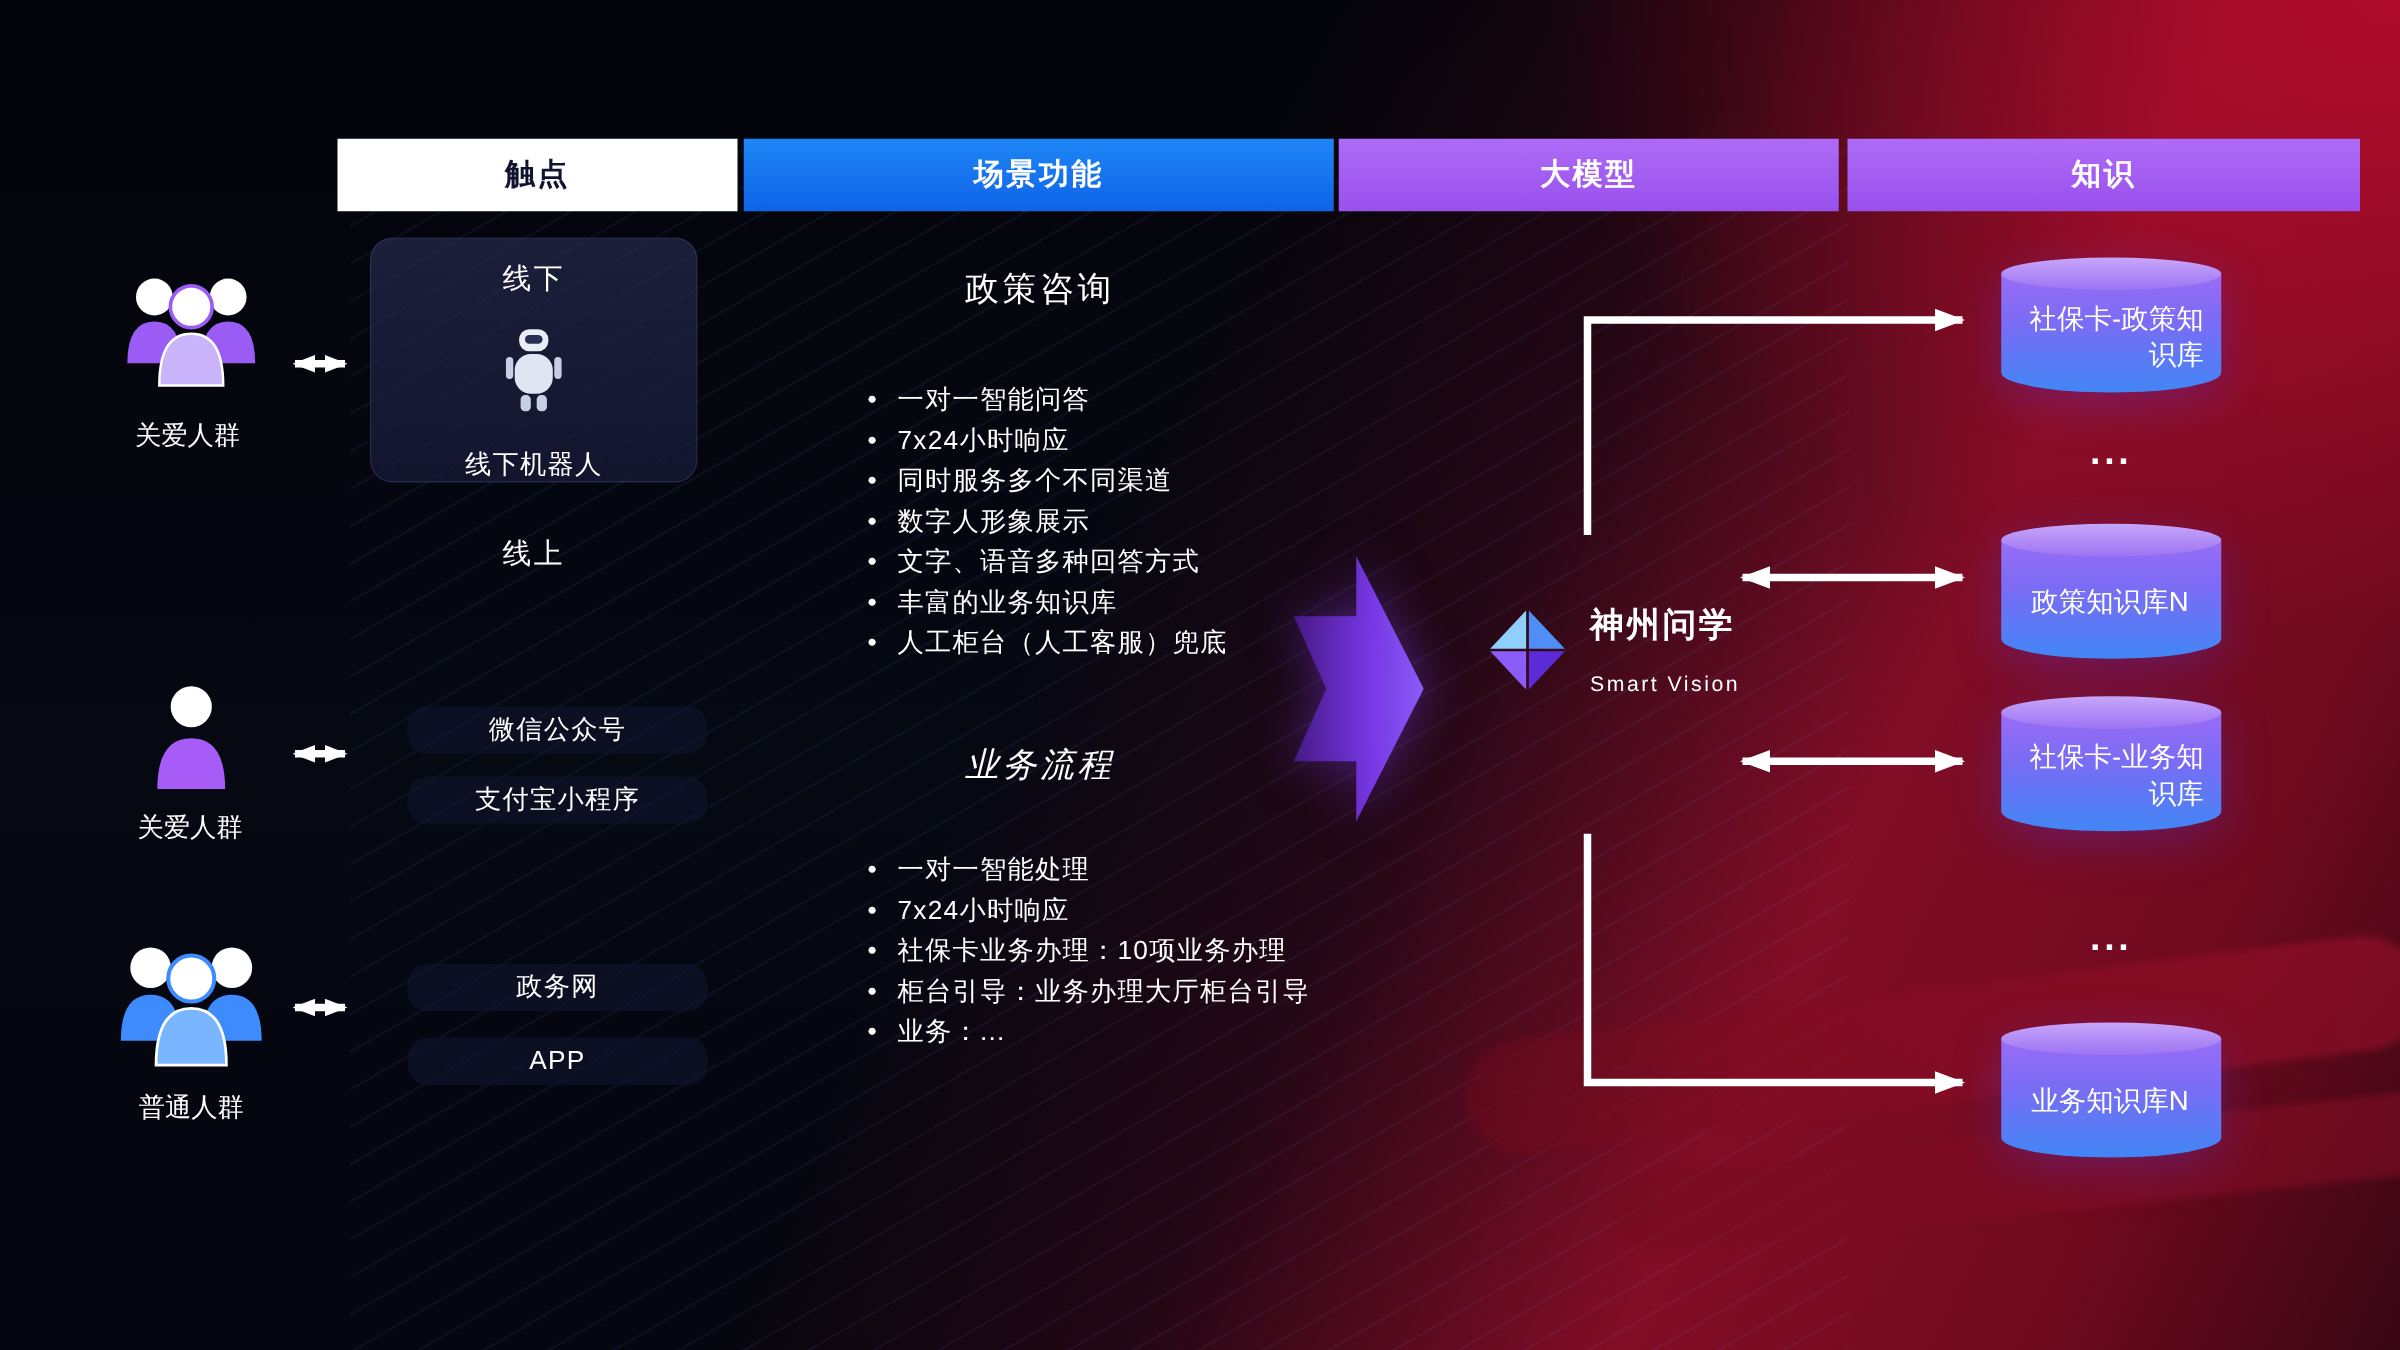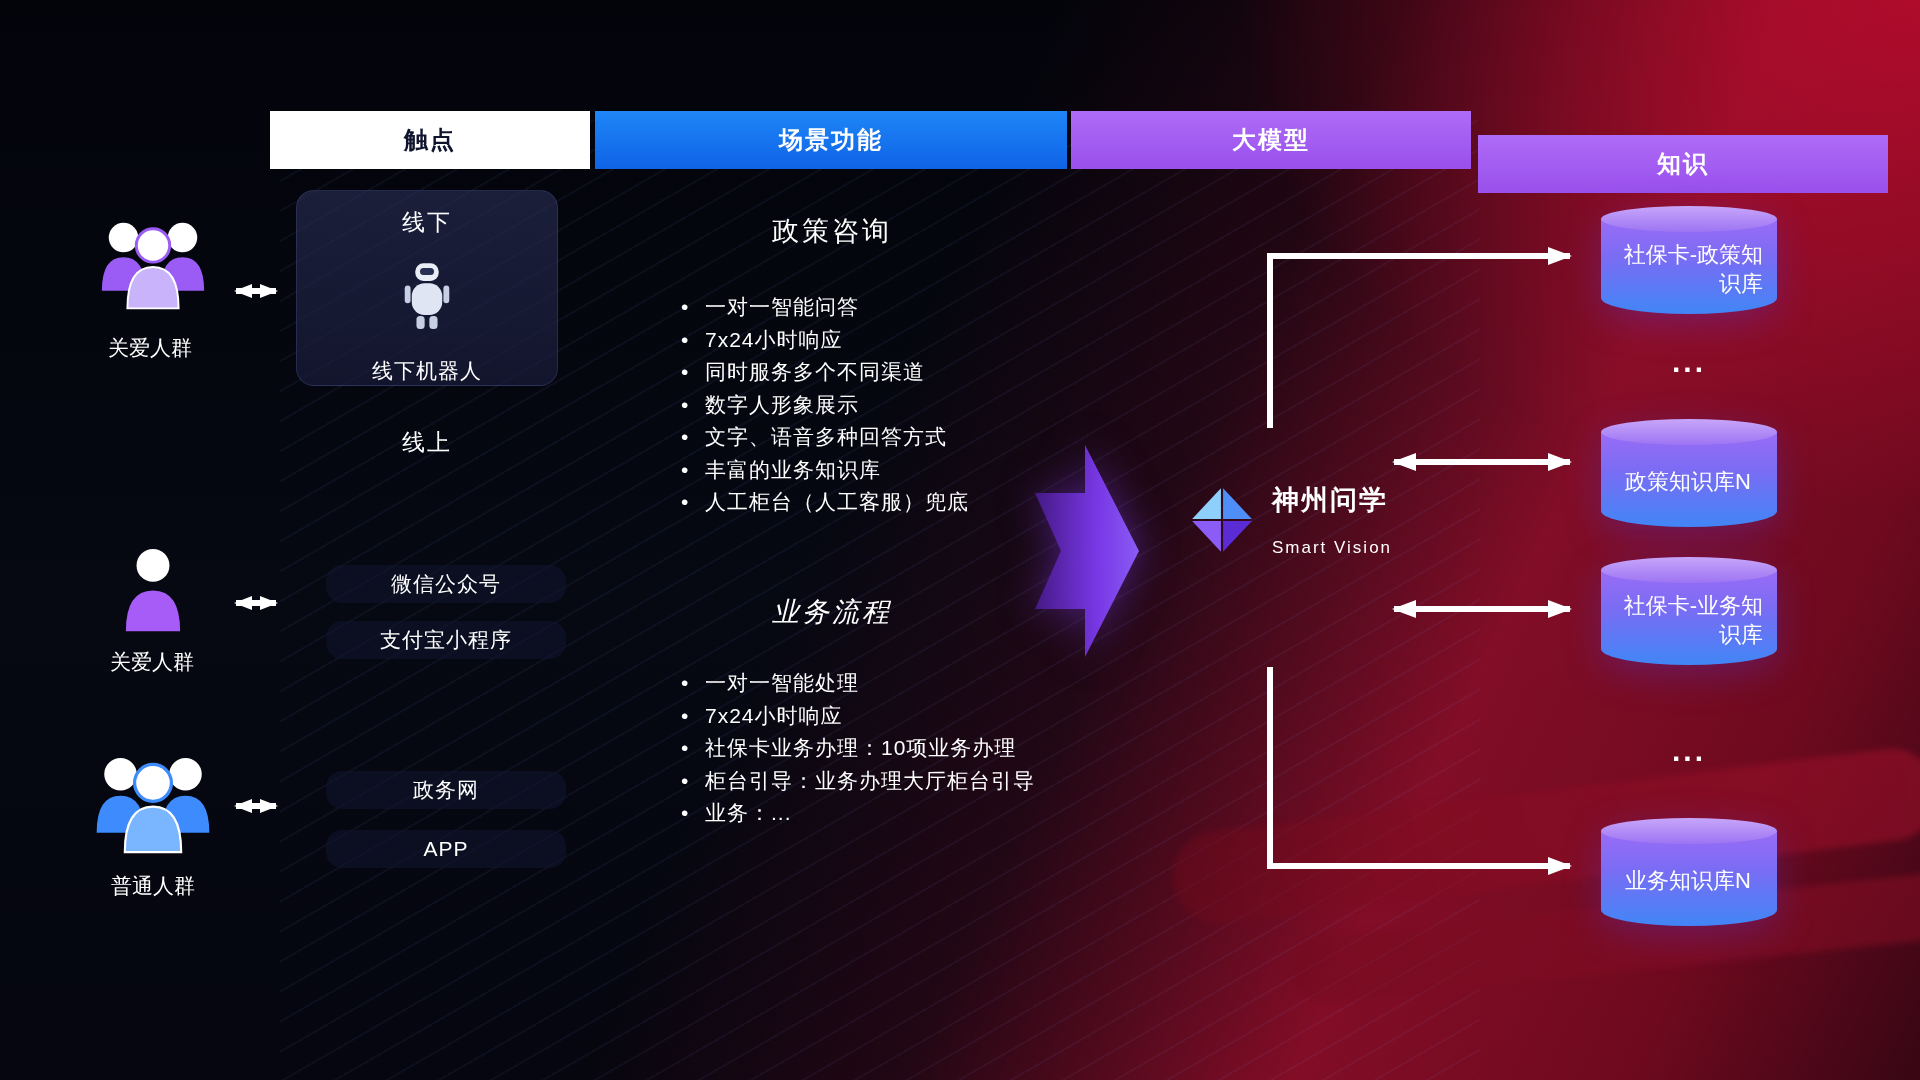--- a/index.html
+++ b/index.html
@@ -26,21 +26,21 @@
   
   .hdr { position:absolute; top:111px; height:58px; line-height:58px; text-align:center;
          font-size:24px; font-weight:700; letter-spacing:2px; }
   .hdr-white { background:#fff; color:#10142e; }
   .hdr-blue  { background:linear-gradient(180deg,#1e86f7,#0f63e6); color:#fff;text-align:center; }
   .hdr-purple{ background:linear-gradient(180deg,#ae6bf7,#9950ec); color:#fff; }
   .h1 { left:33px;  width:230px; }
   .h2 { left:270px; width:320px; }
   .h3 { left:595px; width:472px; }
   .h4 { left:1071px;width:400px; }
-  .h5 { left:1478px;width:410px;margin-top:24px; }
+  .h5 { left:1478px;width:410px; }
 
   
   .user-icon { position:absolute; }
   .ui1 { left:94px;  top:212px; width:118px; }
   .ui2 { left:122px; top:546px; width:62px; }
   .ui3 { left:88px;  top:746px; width:130px; }
   .user-label { position:absolute; width:130px; text-align:center; font-size:21px; }
   .ul1 { left:85px; top:334px; }
   .ul2 { left:87px; top:648px; }
   .ul3 { left:88px; top:872px; }
@@ -60,21 +60,21 @@
                   font-size:23px; letter-spacing:2px; }
   .channel { position:absolute; left:326px; width:240px; height:38px; line-height:38px;
              text-align:center; font-size:21px; border-radius:16px;
              background:rgba(18,22,48,0.55); letter-spacing:1px; }
   .ch0 { top:565px; } .ch1 { top:621px; } .ch2 { top:771px; } .ch3 { top:830px; }
 
   
   .s-title { position:absolute; left:595px; width:474px; text-align:center;
              font-size:27px; letter-spacing:3px; }
   .st0 { top:213px; } .st1 { top:594px;font-style:italic; }
-  .s-list { position:absolute; left:676px; width:470px; margin:3px; padding:0; list-style:none; }
+  .s-list { position:absolute; left:676px; width:470px; margin:16px; padding:0; list-style:none; }
   .sl0 { top:288px; } .sl1 { top:664px; }
   .s-list li { position:relative; padding-left:26px; font-size:21px; line-height:32.5px;
                letter-spacing:1px; white-space:nowrap; }
   .s-list li::before { content:"•"; position:absolute; left:2px; top:0; font-size:21px; }
 
   
   .flow-arrow { position:absolute; left:1035px; top:435px; width:104px; height:232px;
                 filter:drop-shadow(0 0 20px rgba(124,58,237,0.5)); }
 
   

